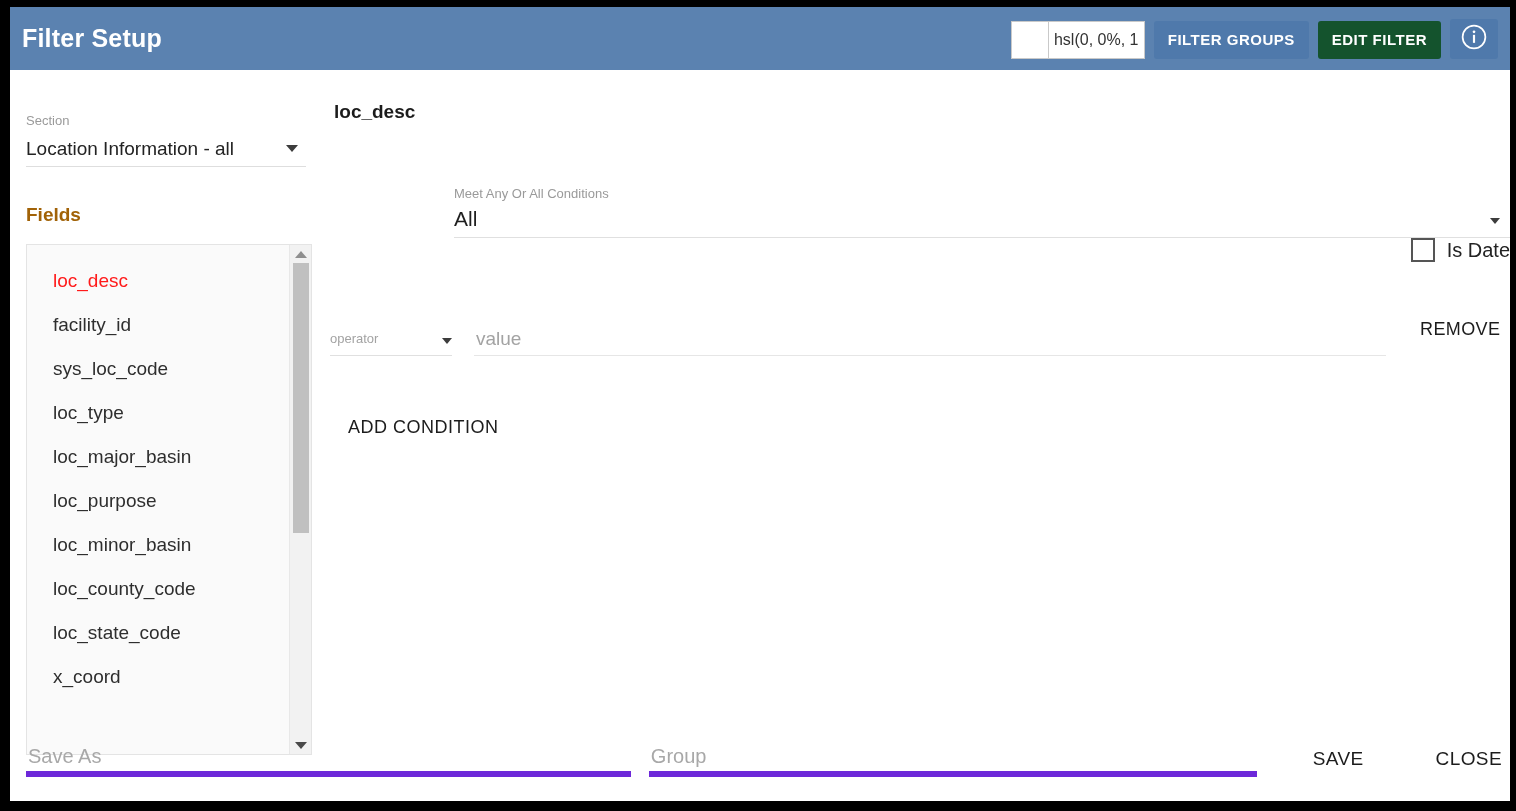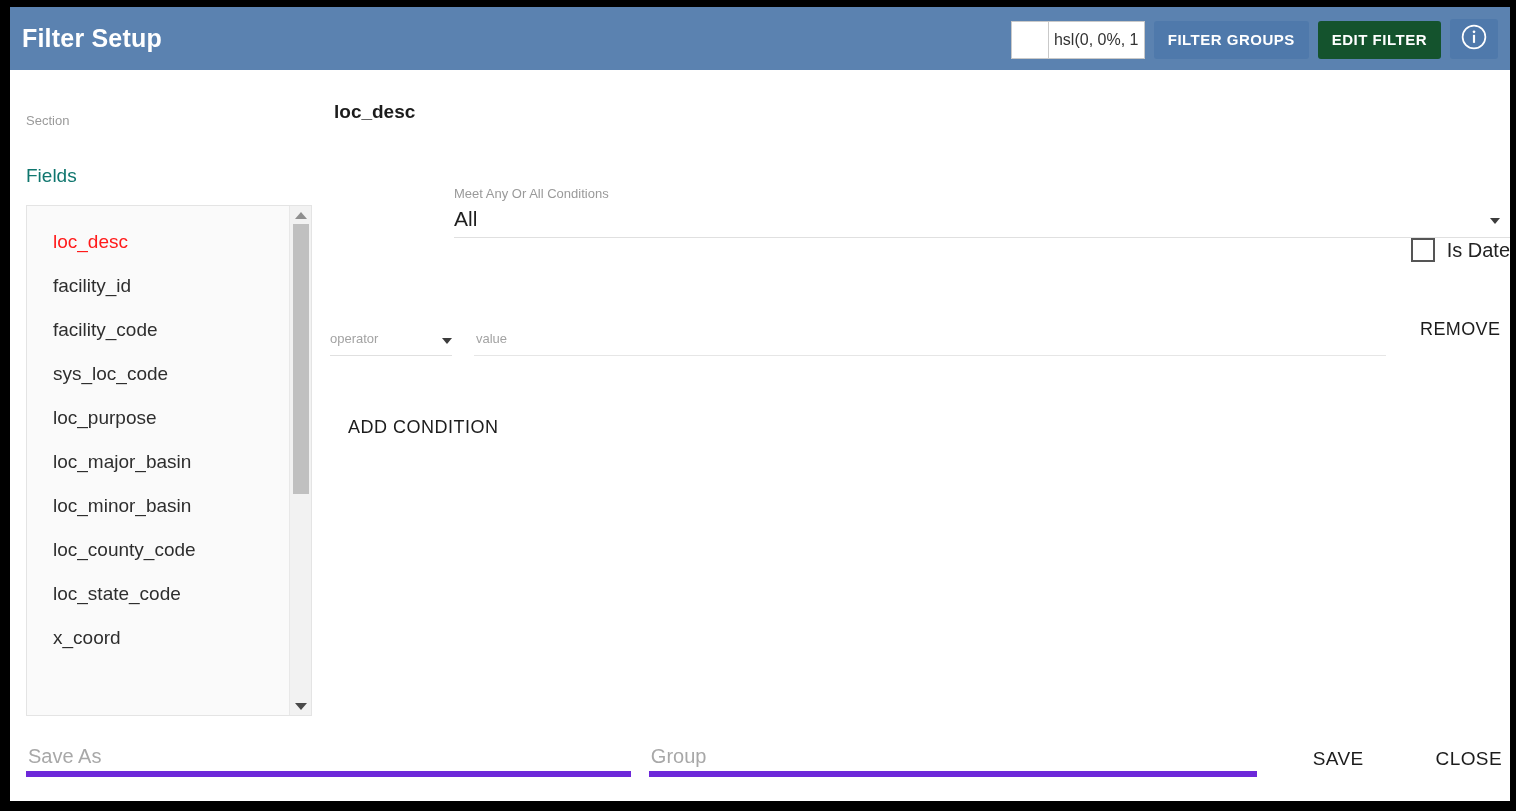--- a/index.html
+++ b/index.html
@@ -117,22 +117,22 @@
   .caret-sm {
     border-left: 5px solid transparent;
     border-right: 5px solid transparent;
     border-top: 6px solid #3c3c3c;
   }
   #section-caret { position: absolute; right: 8px; }
 
   #fields-title {
     margin-top: 37px;
     font-size: 19px;
-    font-weight: normal;
-    color: #0f766e;
+    font-weight: bold;
+    color: #a16207;
   }
 
   #fields-list {
     position: relative;
     margin-top: 18px;
     width: 286px;
     height: 511px;
     background: #fafafa;
     border: 1px solid #e4e4e4;
     overflow: hidden;
@@ -258,21 +258,21 @@
     color: #a3a3a3;
   }
   #operator-caret { position: absolute; right: 0; bottom: 11px; }
   #value-input {
     margin-left: 22px;
     width: 912px;
     height: 34px;
     border: none;
     border-bottom: 1px solid #e6e6e6;
     outline: none;
-    font-size: 13px;
+    font-size: 19px;
     color: #1f1f1f;
     font-family: "Liberation Sans", sans-serif;
     background: transparent;
   }
   #value-input::placeholder { color: #a3a3a3; opacity: 1; }
   #remove-button {
     margin-left: 28px;
     margin-bottom: 12px;
     font-size: 18px;
     letter-spacing: .4px;
@@ -353,31 +353,35 @@
           </svg>
         </span>
       </button>
     </div>
   </div>
 
   <div id="left-col">
 
     <div class="field-label-sm">Section</div>
 
+    <div id="section-select">
+      <span id="section-value">Location Information - all</span>
+      <span class="caret" id="section-caret"></span>
+    </div>
 
     <div id="fields-title">Fields</div>
 
     <div id="fields-list">
       <div id="fields-inner">
           <div class="field-item selected" style="color: rgb(255, 26, 26);">loc_desc</div>
           <div class="field-item">facility_id</div>
-          <div class="field-item">facility_code</div>
           <div class="field-item">sys_loc_code</div>
+          <div class="field-item">loc_type</div>
+          <div class="field-item">loc_major_basin</div>
           <div class="field-item">loc_purpose</div>
-          <div class="field-item">loc_major_basin</div>
           <div class="field-item">loc_minor_basin</div>
           <div class="field-item">loc_county_code</div>
           <div class="field-item">loc_state_code</div>
           <div class="field-item">x_coord</div>
         </div>
 
       <div id="fields-scrollbar">
         <div class="sb-arrow up">
           <span class="sb-tri-up"></span>
         </div>

